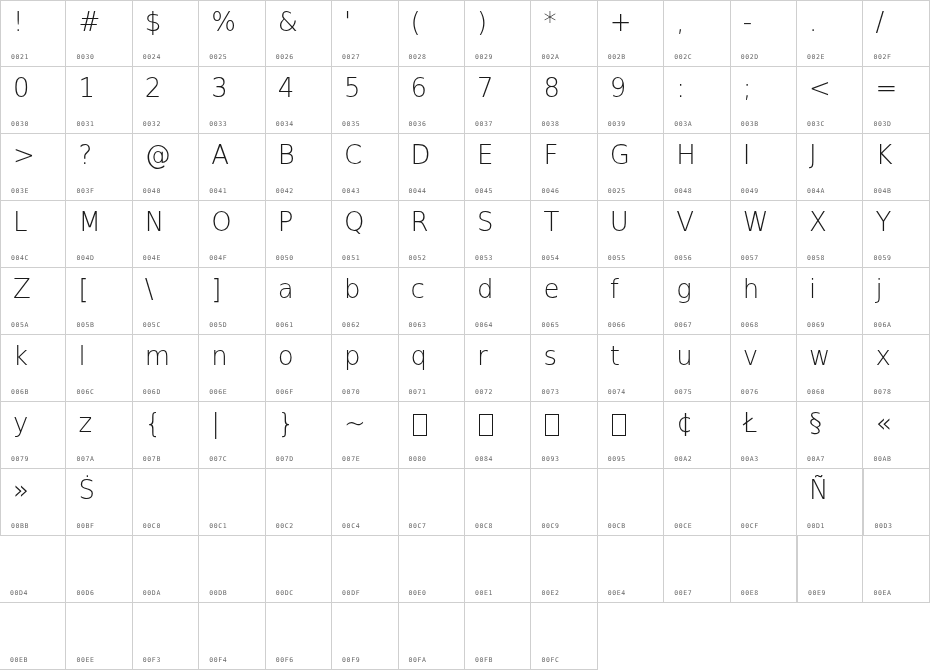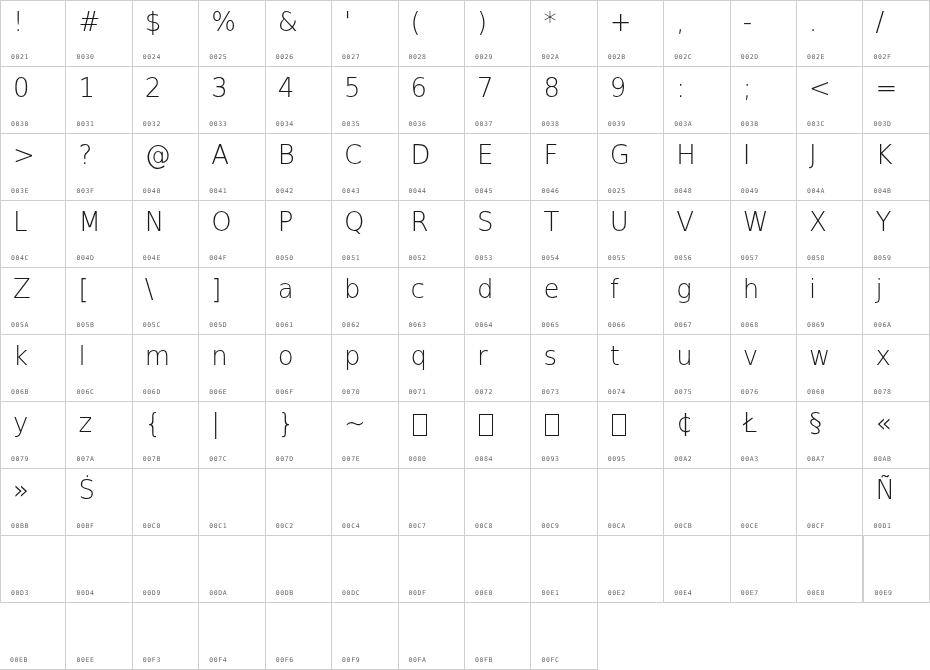--- a/index.html
+++ b/index.html
@@ -479,43 +479,40 @@
     <div class="cell">
       <div class="code">00C7</div>
     </div>
     <div class="cell">
       <div class="code">00C8</div>
     </div>
     <div class="cell">
       <div class="code">00C9</div>
     </div>
     <div class="cell">
-      <div class="code">00CA</div>
-    </div>
-    <div class="cell">
       <div class="code">00CB</div>
     </div>
     <div class="cell">
       <div class="code">00CE</div>
     </div>
     <div class="cell">
       <div class="code">00CF</div>
     </div>
     <div class="cell">
       <div class="glyph">Ñ</div>
       <div class="code">00D1</div>
     </div>
     <div class="cell first-col">
       <div class="code">00D3</div>
     </div>
     <div class="cell">
       <div class="code">00D4</div>
     </div>
     <div class="cell">
-      <div class="code">00D9</div>
+      <div class="code">00D6</div>
     </div>
     <div class="cell">
       <div class="code">00DA</div>
     </div>
     <div class="cell">
       <div class="code">00DB</div>
     </div>
     <div class="cell">
       <div class="code">00DC</div>
     </div>
@@ -535,20 +532,23 @@
       <div class="code">00E4</div>
     </div>
     <div class="cell">
       <div class="code">00E7</div>
     </div>
     <div class="cell">
       <div class="code">00E8</div>
     </div>
     <div class="cell first-col">
       <div class="code">00E9</div>
+    </div>
+    <div class="cell">
+      <div class="code">00EA</div>
     </div>
     <div class="cell">
       <div class="code">00EB</div>
     </div>
     <div class="cell">
       <div class="code">00EE</div>
     </div>
     <div class="cell">
       <div class="code">00F3</div>
     </div>

